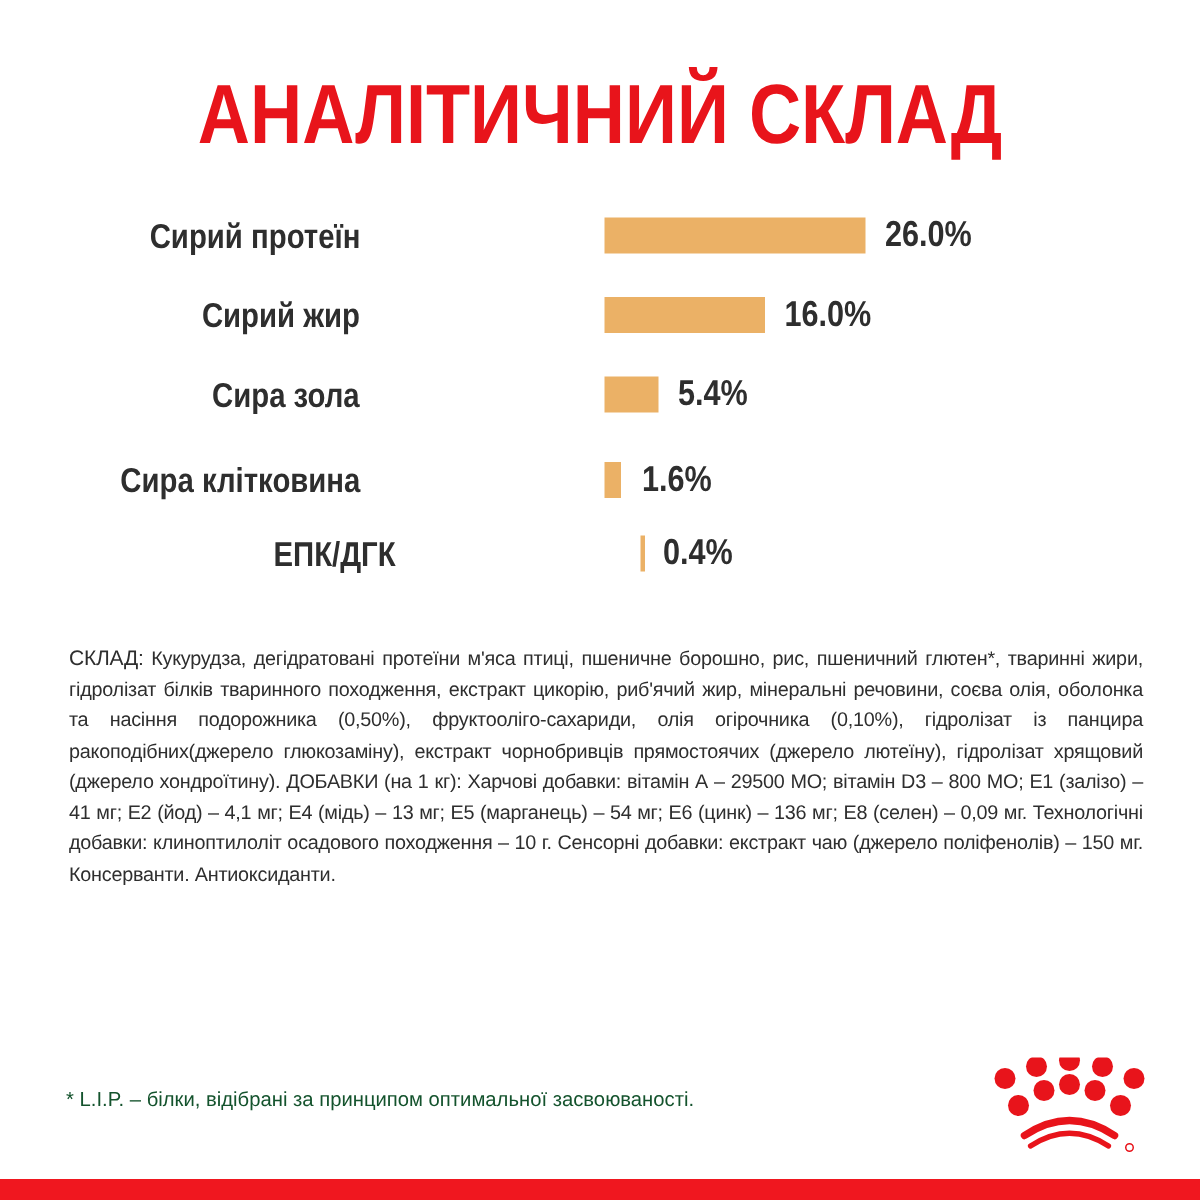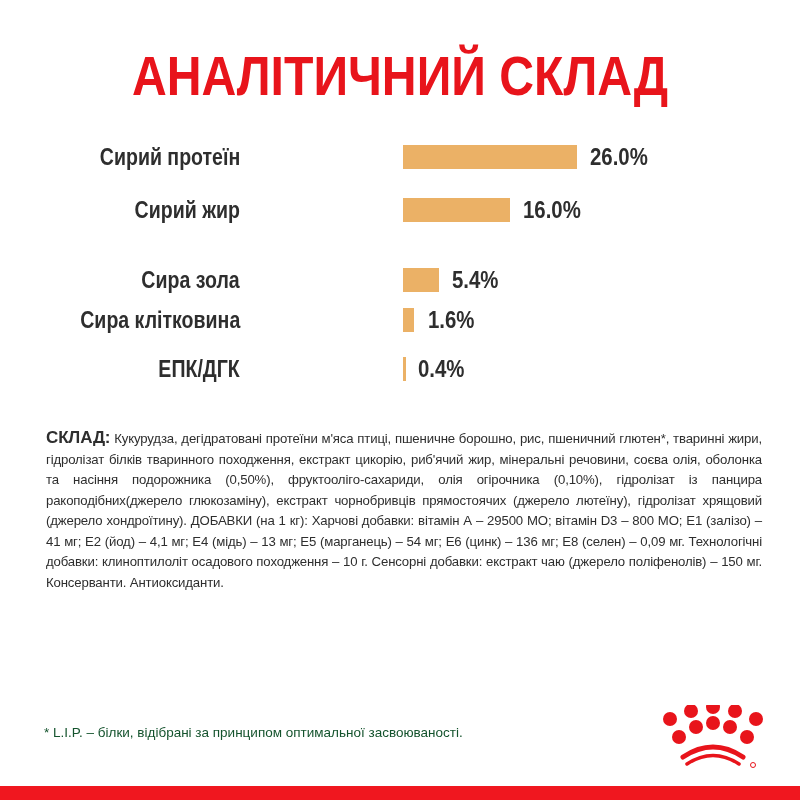--- a/index.html
+++ b/index.html
@@ -26,21 +26,21 @@
   .row .val {
     position: absolute; top: 0; height: 34px; line-height: 34px;
     font-weight: bold; font-size: 24px; color: #2e2e2e; white-space: nowrap;
     transform: scaleX(0.85); transform-origin: left center;
   }
   .composition {
     position: absolute; top: 428px; left: 46px; width: 716px;
     font-size: 13.2px; line-height: 20.5px; color: #2e2e2e; text-align: justify;
     letter-spacing: -0.15px;
   }
-  .composition .head { font-weight: bold; font-size: 17px; color: #2e2e2e; }
+  .composition .head { font-weight: normal; font-size: 14px; color: #2e2e2e; }
   .footnote {
     position: absolute; top: 725px; left: 44px; font-size: 13.5px; color: #14532d;
   }
   .logo { position: absolute; left: 655px; top: 705px; width: 120px; height: 70px; }
   .bottom-bar { position: absolute; left: 0; top: 786px; width: 800px; height: 14px; background: #f0171f; }
 </style>
 </head>
 <body>
 
 <div class="title">АНАЛІТИЧНИЙ СКЛАД</div>
@@ -49,31 +49,31 @@
   <div class="row" style="top:0px;">
     <span class="label">Сирий протеїн</span>
     <span class="bar" style="width:174px;"></span>
     <span class="val" style="left:590px;">26.0%</span>
   </div>
   <div class="row" style="top:53px;">
     <span class="label">Сирий жир</span>
     <span class="bar" style="width:107px;"></span>
     <span class="val" style="left:523px;">16.0%</span>
   </div>
-  <div class="row" style="top:106px;margin-top:17px;">
+  <div class="row" style="top:106px;">
     <span class="label">Сира зола</span>
     <span class="bar" style="width:36px;"></span>
     <span class="val" style="left:452px;">5.4%</span>
   </div>
   <div class="row" style="top:163px;">
     <span class="label">Сира клітковина</span>
     <span class="bar" style="width:11px;"></span>
     <span class="val" style="left:428px;">1.6%</span>
   </div>
-  <div class="row" style="top:212px;">
+  <div class="row" style="top:212px;margin-left:24px;">
     <span class="label">ЕПК/ДГК</span>
     <span class="bar" style="width:3px;"></span>
     <span class="val" style="left:418px;">0.4%</span>
   </div>
 </div>
 
 <div class="composition">
   <span class="head">СКЛАД:</span><span> Кукурудза, дегідратовані протеїни м'яса птиці, пшеничне борошно, рис, пшеничний глютен*, тваринні жири, гідролізат білків тваринного походження, екстракт цикорію, риб'ячий жир, мінеральні речовини, соєва олія, оболонка та насіння подорожника (0,50%), фруктоолігo-сахариди, олія огірочника (0,10%), гідролізат із панцира ракоподібних(джерело глюкозаміну), екстракт чорнобривців прямостоячих (джерело лютеїну), гідролізат хрящовий (джерело хондроїтину). ДОБАВКИ (на 1 кг): Харчові добавки: вітамін А – 29500 МО; вітамін D3 – 800 МО; Е1 (залізо) – 41 мг; Е2 (йод) – 4,1 мг; Е4 (мідь) – 13 мг; Е5 (марганець) – 54 мг; Е6 (цинк) – 136 мг; Е8 (селен) – 0,09 мг. Технологічні добавки: клиноптилоліт осадового походження – 10 г. Сенсорні добавки: екстракт чаю (джерело поліфенолів) – 150 мг. Консерванти. Антиоксиданти.</span>
 </div>
 

